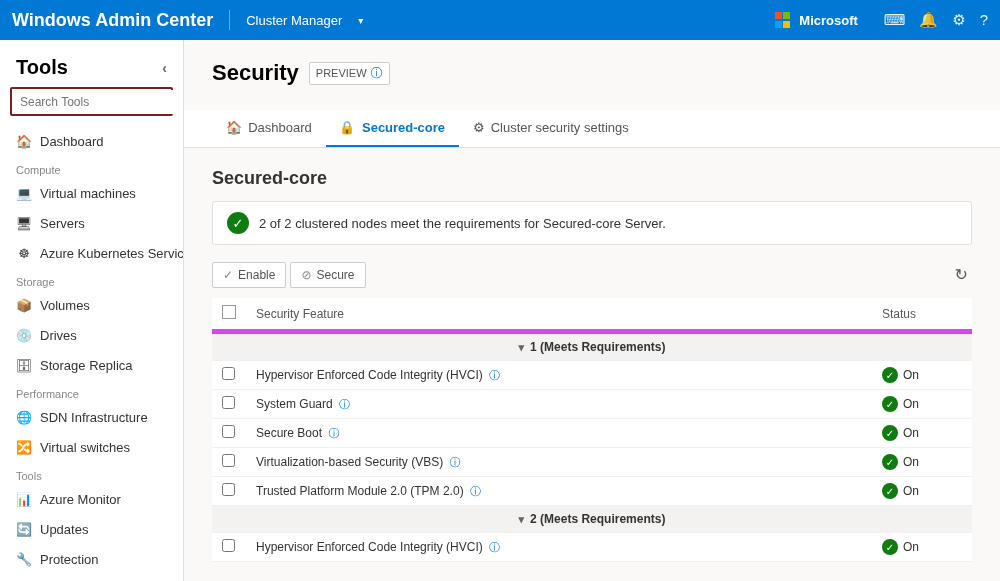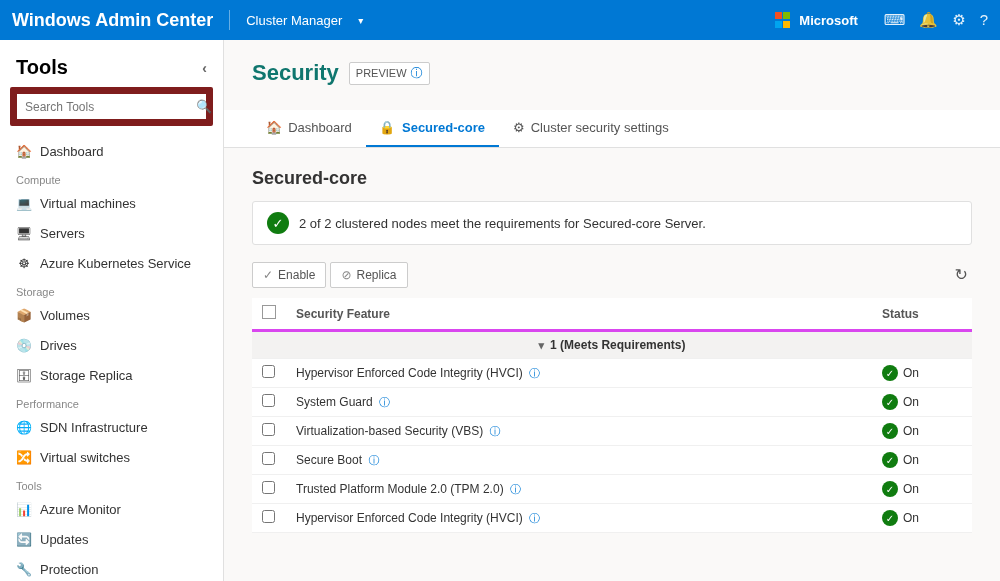--- a/index.html
+++ b/index.html
@@ -24,43 +24,43 @@
     .ms-sq:nth-child(4) { background: #ffb900; }
     .ms-label { font-size: 13px; margin-left: 6px; font-weight: bold; }
     .topbar-icons { display: flex; gap: 14px; margin-left: 16px; }
     .topbar-icon { font-size: 15px; cursor: pointer; opacity: 0.9; }
 
     
     .layout { display: flex; margin-top: 40px; height: calc(100vh - 40px); }
 
     
     .sidebar {
-      width: 224px; background: #fff; border-right: 1px solid #e0e0e0;
+      width: 184px; background: #fff; border-right: 1px solid #e0e0e0;
       display: flex; flex-direction: column; flex-shrink: 0; overflow: hidden;
     }
     .sidebar-header { padding: 16px 16px 8px; font-size: 20px; font-weight: 600; display: flex; align-items: center; justify-content: space-between; }
     .sidebar-collapse { cursor: pointer; font-size: 14px; color: #666; }
-    .sidebar-search { margin: 0 10px 10px; display: flex; align-items: center; border: 7px solid #7f1d1d; border-radius: 2px; background: #fff; }
+    .sidebar-search { margin: 0 10px 10px; display: flex; align-items: center; border: 2px solid #7f1d1d; border-radius: 2px; background: #fff; }
     .sidebar-search input { border: none; outline: none; padding: 5px 8px; flex: 1; font-size: 12px; }
     .sidebar-search-icon { padding: 5px 8px; color: #666; }
     .sidebar-scroll { overflow-y: auto; flex: 1; }
     .sidebar-item {
       display: flex; align-items: center; gap: 8px; padding: 7px 16px;
       cursor: pointer; color: #333; font-size: 13px; white-space: nowrap;
     }
     .sidebar-item .item-icon { width: 16px; height: 16px; display: inline-flex; align-items: center; justify-content: center; flex-shrink: 0; }
     .sidebar-section { font-size: 11px; color: #888; padding: 8px 16px 2px; font-weight: 500; }
 
     
     .content { flex: 1; overflow-y: auto; background: #faf9f8; }
 
     
     .page-header { padding: 20px 28px 10px; }
     .page-title-row { display: flex; align-items: center; gap: 10px; margin-bottom: 14px; }
-    .page-title { font-size: 22px; font-weight: 600; color: #0f766e; }
+    .page-title { font-size: 22px; font-weight: 600; color: #000000; }
     .preview-badge {
       background: #fff; border: 1px solid #ccc; border-radius: 2px;
       font-size: 11px; color: #555; padding: 2px 6px; display: flex; align-items: center; gap: 4px;
     }
     .preview-info { color: #0078d4; font-size: 12px; cursor: pointer; }
 
     
     .sub-nav { background: #fff; border-bottom: 1px solid #e0e0e0; display: flex; gap: 0; padding: 0 28px; }
     .sub-nav-item {
       display: flex; align-items: center; gap: 6px; padding: 10px 14px;
@@ -89,22 +89,22 @@
       border: 1px solid #ccc; background: #fff; border-radius: 2px; cursor: pointer;
       font-size: 12px; color: #555;
     }
     .toolbar-btn .btn-icon { font-size: 12px; color: #888; }
     .toolbar-spacer { flex: 1; }
     .refresh-btn { background: none; border: none; cursor: pointer; color: #555; font-size: 16px; padding: 4px; }
 
     
     .data-table { width: 100%; border-collapse: collapse; background: #fff; }
     .data-table th {
-      text-align: left; font-size: 12px; font-weight: 700; color: #555;
-      padding: 7px 10px; border-bottom: 3px solid #d946ef; background: #fff;
+      text-align: left; font-size: 12px; font-weight: 400; color: #555;
+      padding: 7px 10px; border-bottom: 5px solid #d946ef; background: #fff;
     }
     .data-table td { padding: 6px 10px; font-size: 12px; color: #333; border-bottom: 1px solid #f0f0f0; }
     .group-row td {
       font-weight: 700; font-size: 12px; color: #333; background: #f3f2f1;
       padding: 6px 10px; text-align: center;
     }
     .group-row td .chevron { margin-right: 6px; font-size: 11px; color: #666; }
     .status-on { display: flex; align-items: center; gap: 5px; color: #333; }
     .on-circle { width: 16px; height: 16px; border-radius: 50%; background: #107c10; display: flex; align-items: center; justify-content: center; color: #fff; font-size: 10px; flex-shrink: 0; }
     .col-check { width: 30px; }
@@ -252,21 +252,21 @@
         <span>2 of 2 clustered nodes meet the requirements for Secured-core Server.</span>
       </div>
 
       <div class="toolbar">
         <button class="toolbar-btn">
           <span class="btn-icon">✓</span>
           <span>Enable</span>
         </button>
         <button class="toolbar-btn">
           <span class="btn-icon">⊘</span>
-          <span>Replica</span>
+          <span>Secure</span>
         </button>
         <div class="toolbar-spacer"></div>
         <button class="refresh-btn">↻</button>
       </div>
 
       <table class="data-table">
         <thead>
           <tr>
             <th class="col-check">
               <span class="th-checkbox"></span>
@@ -307,60 +307,63 @@
           <div class="on-circle">✓</div>
           <span>On</span>
         </div>
       </td>
     </tr>
             <tr>
       <td class="col-check">
         <input type="checkbox" style="width: 13px; height: 13px;">
       </td>
       <td class="col-feature">
+        Secure Boot
+        <span class="info-icon">ⓘ</span>
+      </td>
+      <td class="col-status">
+        <div class="status-on">
+          <div class="on-circle">✓</div>
+          <span>On</span>
+        </div>
+      </td>
+    </tr>
+            <tr>
+      <td class="col-check">
+        <input type="checkbox" style="width: 13px; height: 13px;">
+      </td>
+      <td class="col-feature">
         Virtualization-based Security (VBS)
         <span class="info-icon">ⓘ</span>
       </td>
       <td class="col-status">
         <div class="status-on">
           <div class="on-circle">✓</div>
           <span>On</span>
         </div>
       </td>
     </tr>
             <tr>
       <td class="col-check">
         <input type="checkbox" style="width: 13px; height: 13px;">
       </td>
       <td class="col-feature">
-        Secure Boot
-        <span class="info-icon">ⓘ</span>
-      </td>
-      <td class="col-status">
-        <div class="status-on">
-          <div class="on-circle">✓</div>
-          <span>On</span>
-        </div>
-      </td>
-    </tr>
-            <tr>
-      <td class="col-check">
-        <input type="checkbox" style="width: 13px; height: 13px;">
-      </td>
-      <td class="col-feature">
         Trusted Platform Module 2.0 (TPM 2.0)
         <span class="info-icon">ⓘ</span>
       </td>
       <td class="col-status">
         <div class="status-on">
           <div class="on-circle">✓</div>
           <span>On</span>
         </div>
       </td>
     </tr>
+            <tr class="group-row">
+              <td colspan="3"><span class="chevron">▾</span><strong>2 (Meets Requirements)</strong></td>
+            </tr>
             <tr>
       <td class="col-check">
         <input type="checkbox" style="width: 13px; height: 13px;">
       </td>
       <td class="col-feature">
         Hypervisor Enforced Code Integrity (HVCI)
         <span class="info-icon">ⓘ</span>
       </td>
       <td class="col-status">
         <div class="status-on">

